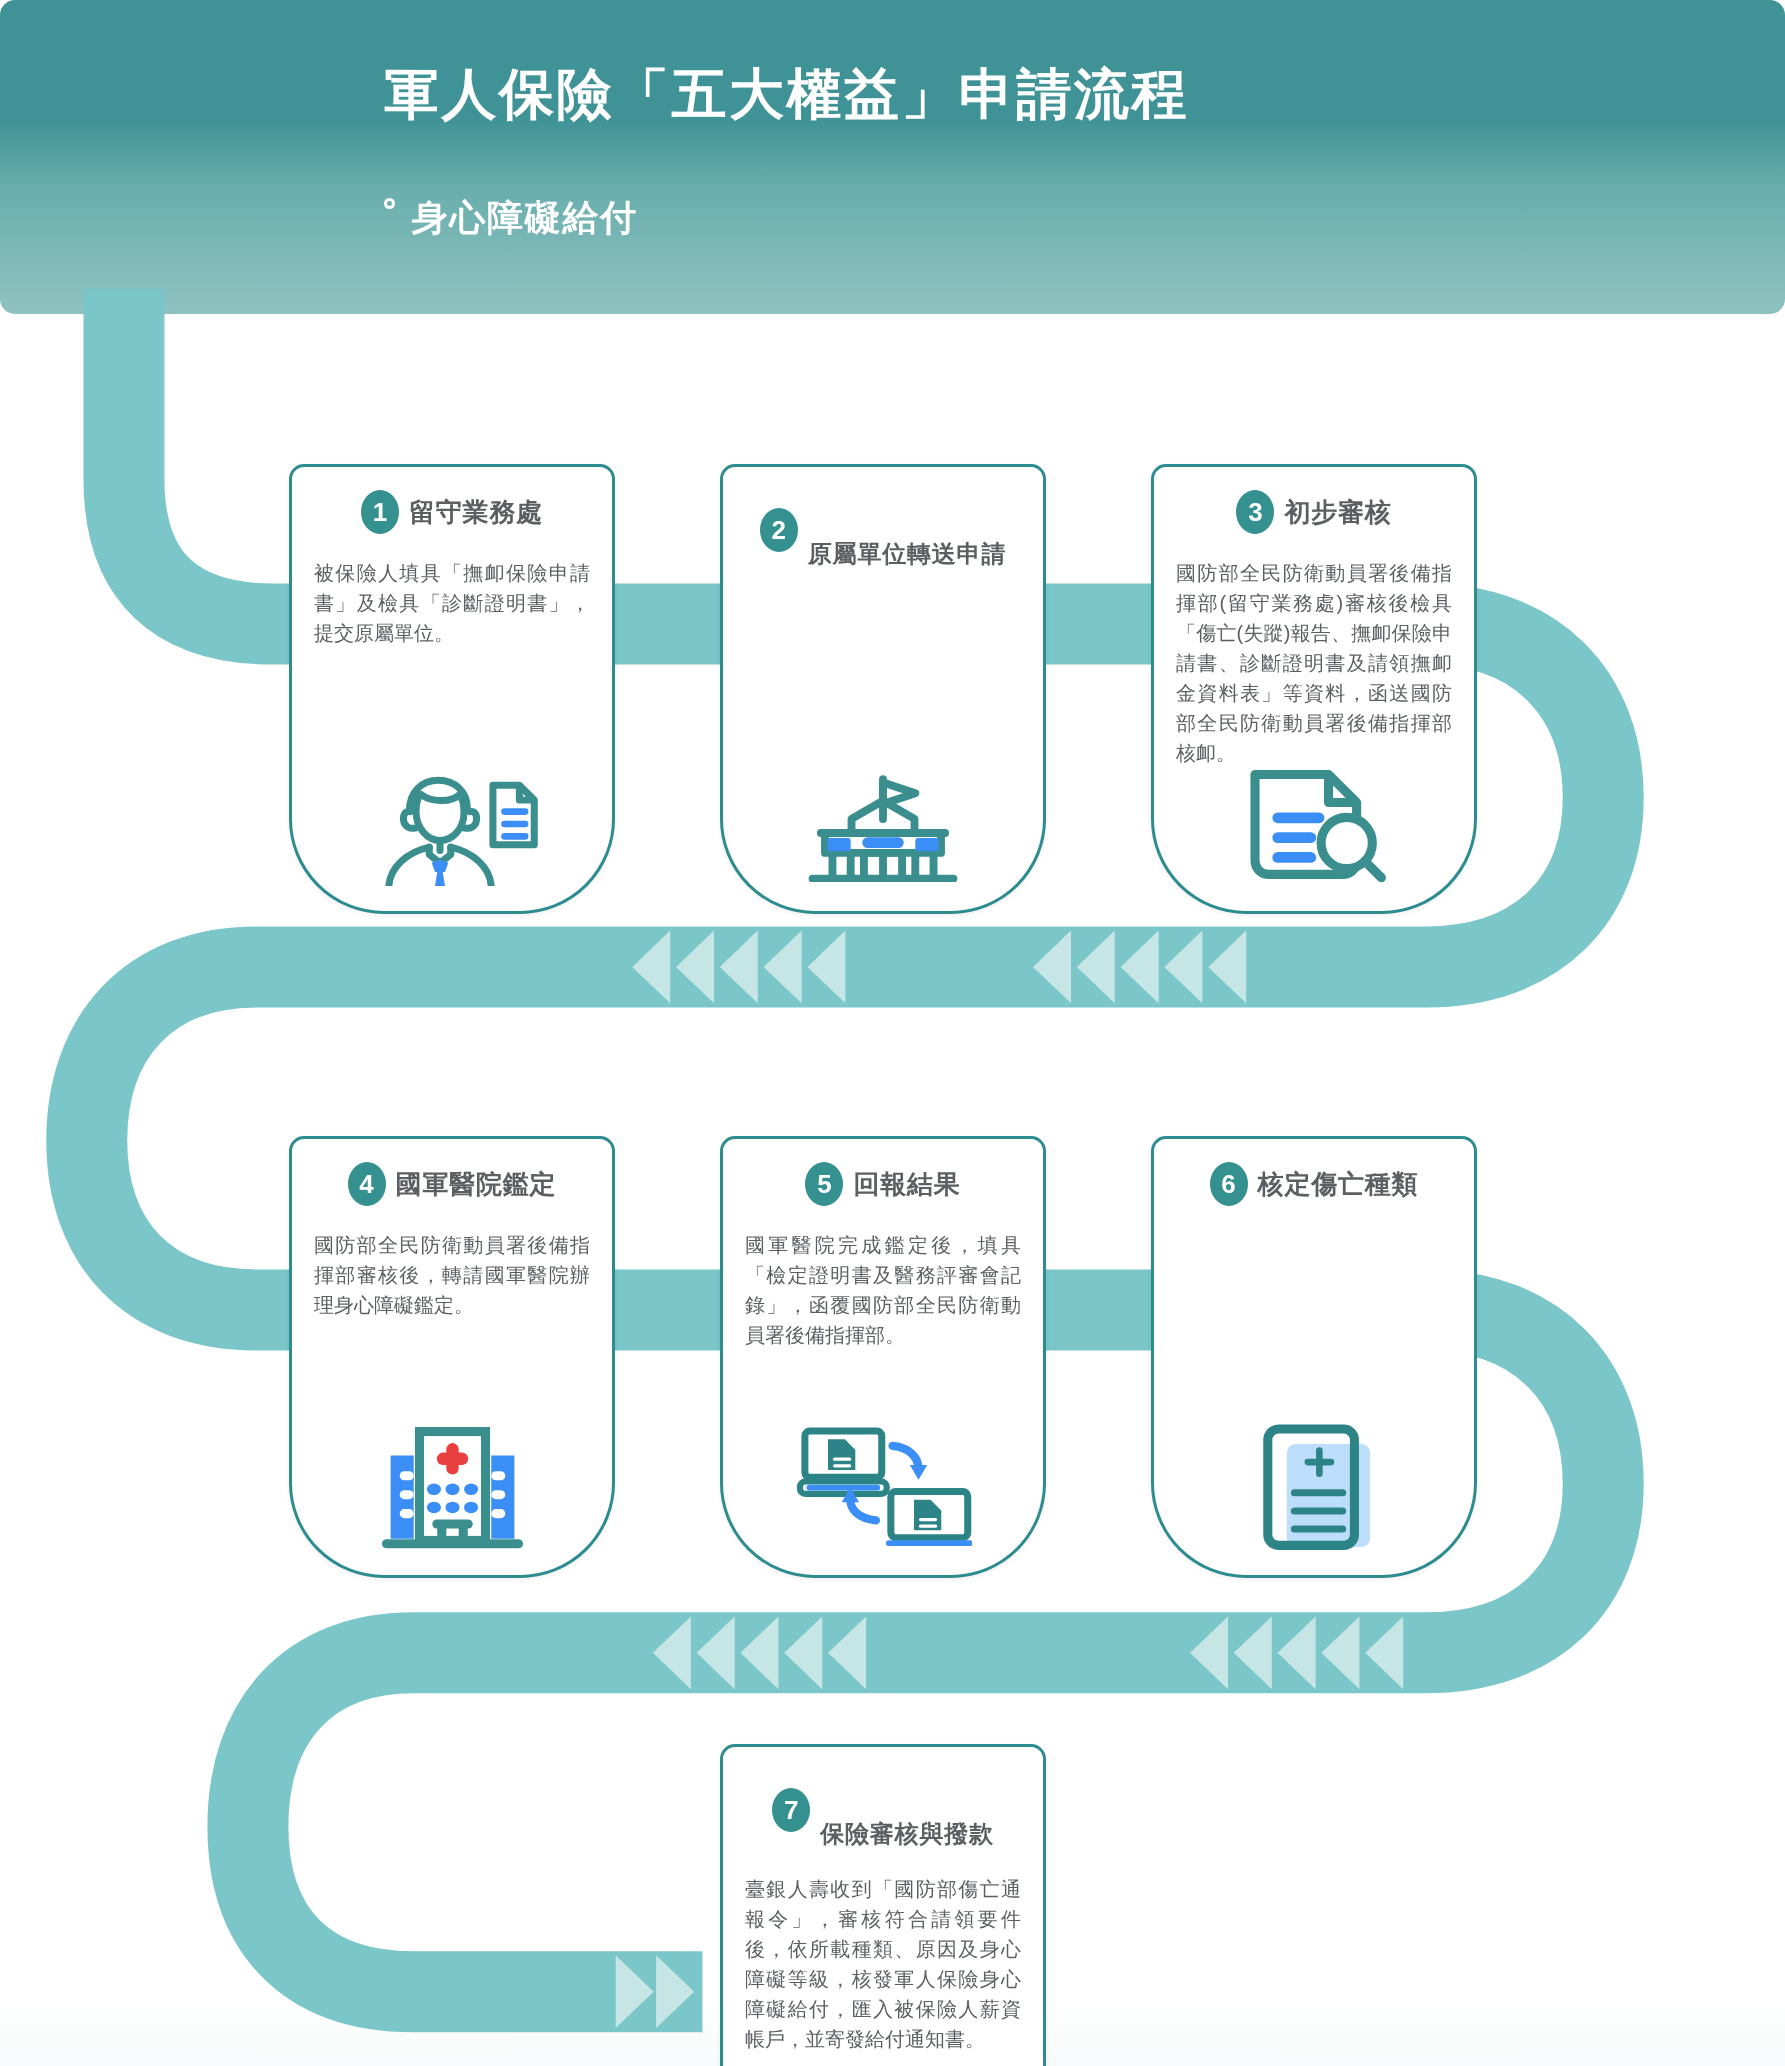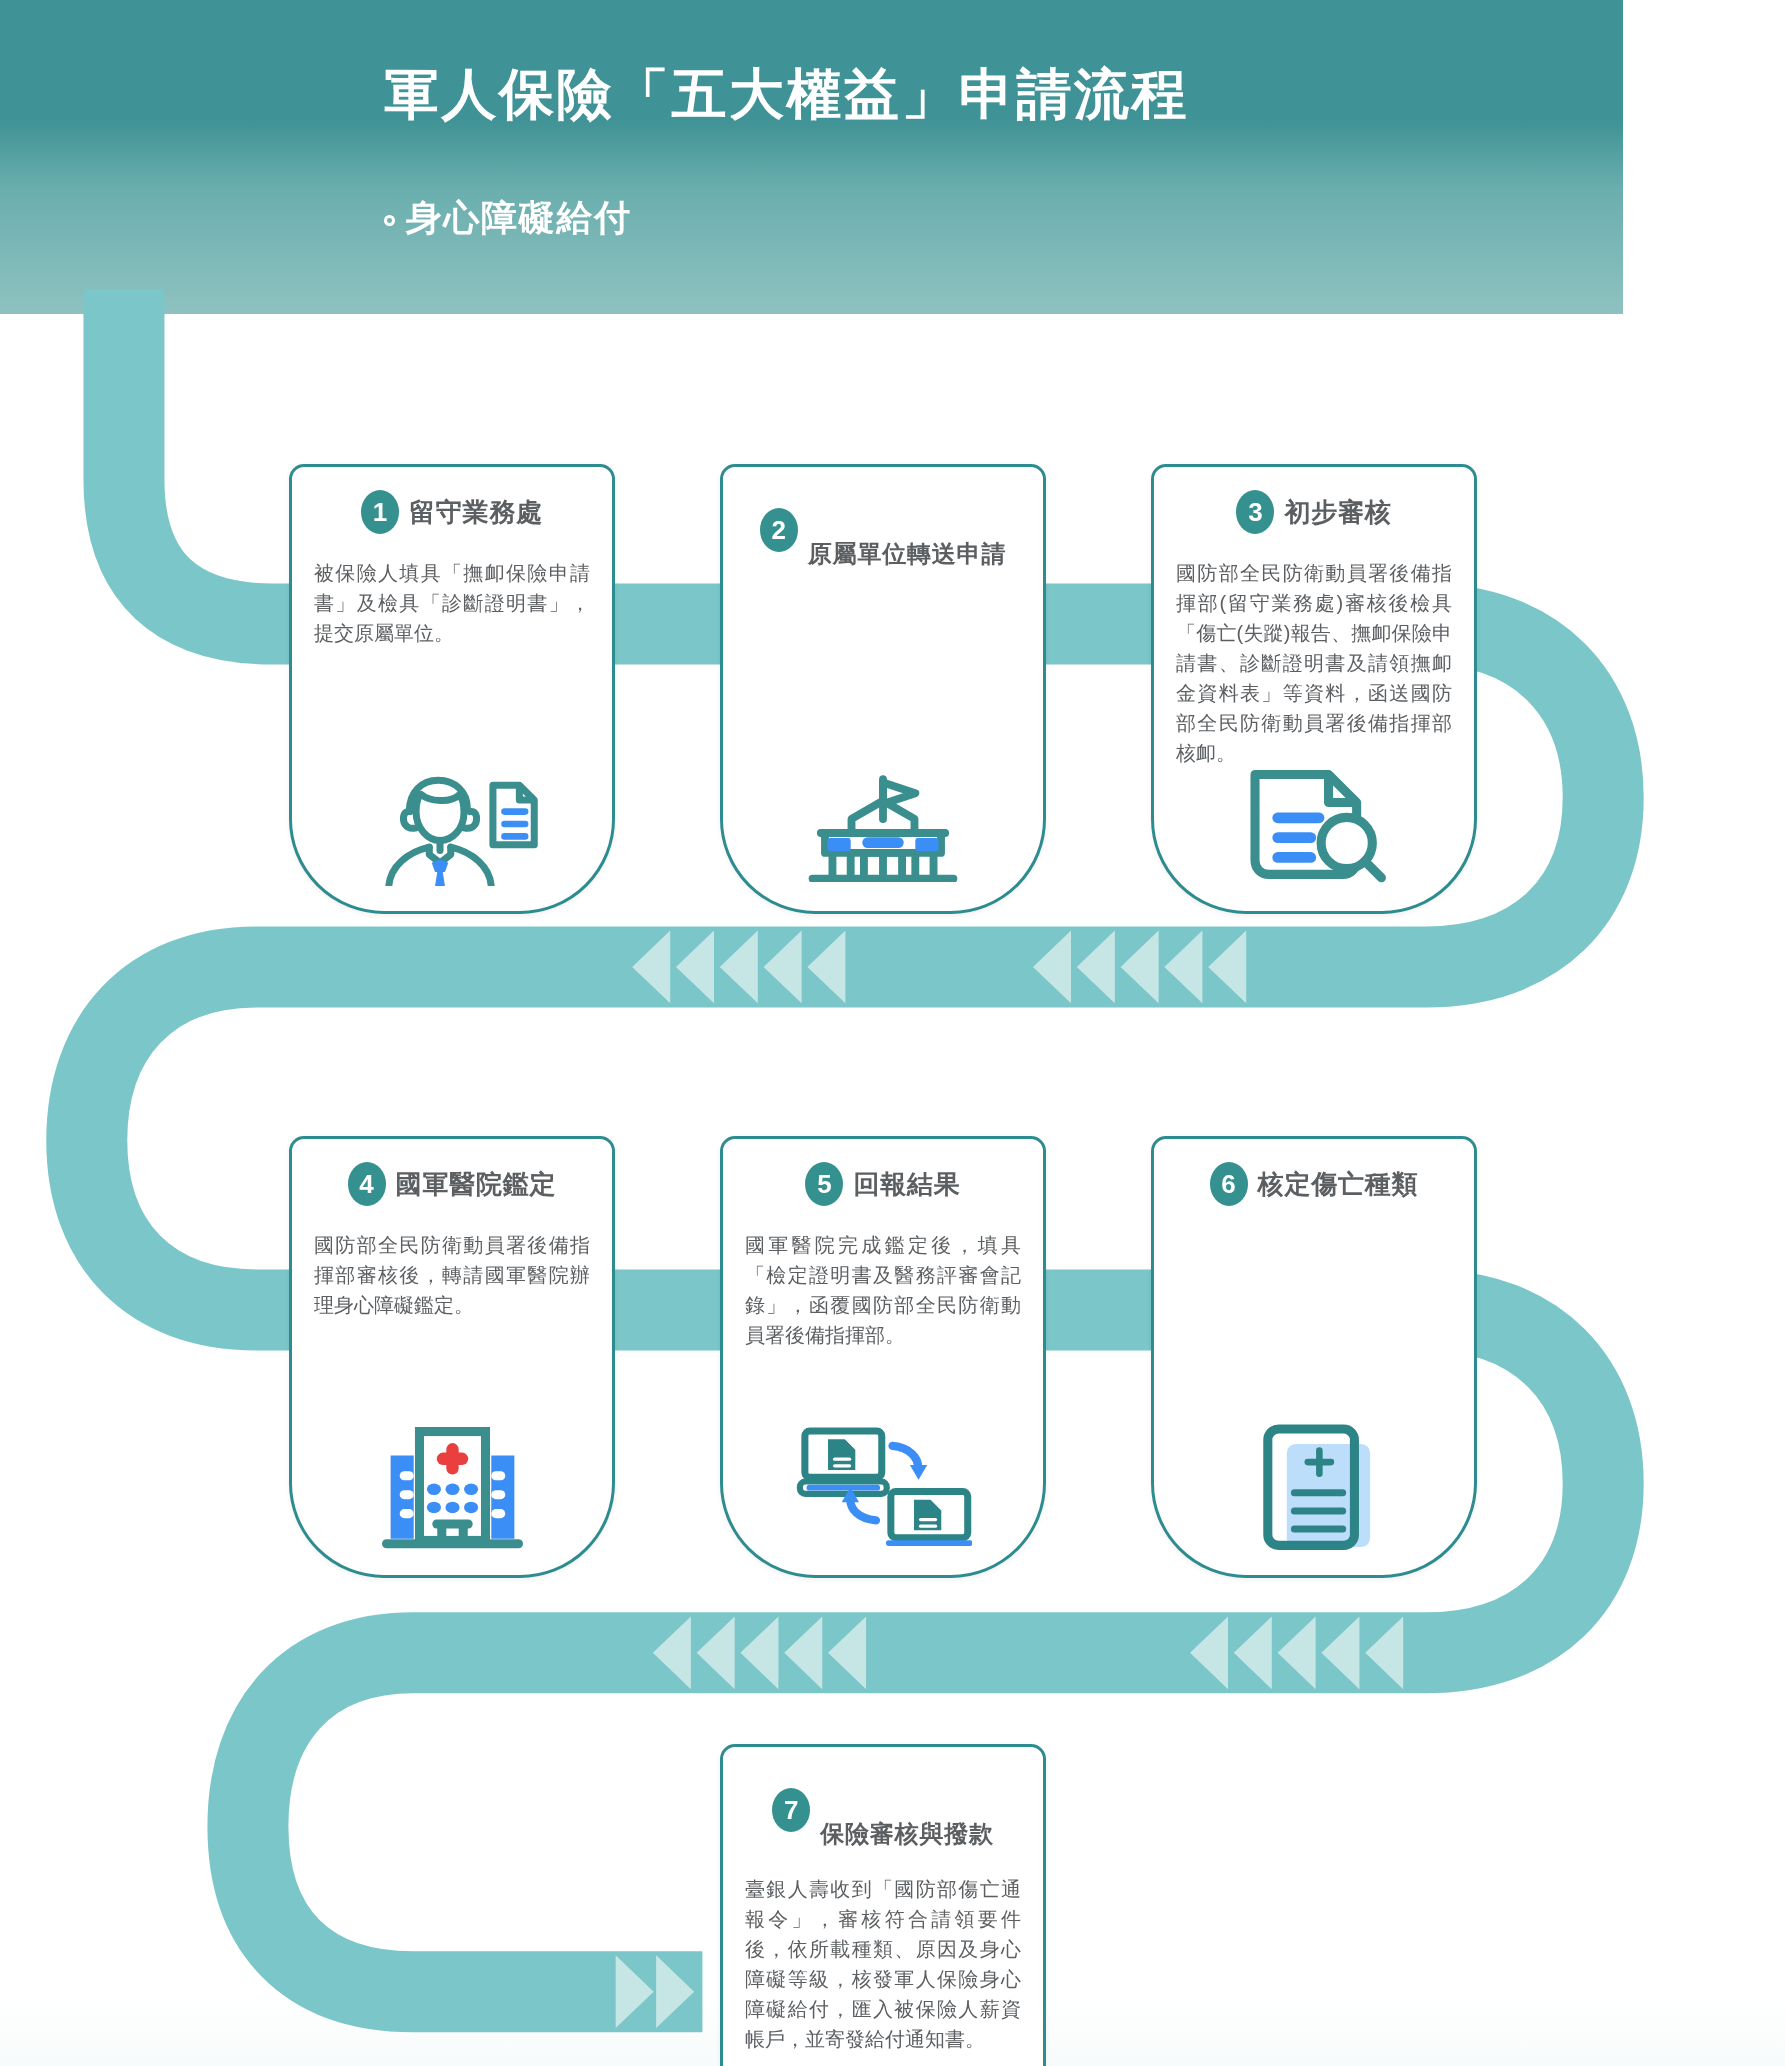--- a/index.html
+++ b/index.html
@@ -7,31 +7,32 @@
   body {
     font-family: "Liberation Sans", "DejaVu Sans", sans-serif;
     background:#ffffff;
     position:relative;
     overflow:hidden;
   }
   #root { position:absolute; inset:0; width:1785px; height:2370px; }
 
   
   .header {
-    position:absolute; left:0; top:0; width:1623px; height:314px;
+    position:absolute; left:0; top:0; width:1785px; height:314px;
     background:linear-gradient(180deg,#3f9295 0%,#3f9295 38%,#6aaeae 60%,#8ec2c0 100%);
+    border-radius:15px;
   }
   .header-title {
     position:absolute; left:384px; top:58px;
     font-size:55px; font-weight:bold; color:#ffffff;
     letter-spacing:2.5px; white-space:nowrap;
   }
   .header-sub-wrap {
     position:absolute; left:384px; top:194px;
-    display:flex; align-items:center; gap:11px;font-family:Liberation Mono, monospace;
+    display:flex; align-items:flex-start; gap:17px;font-family:Liberation Mono, monospace;
   }
   .bullet-dot {
     width:10.7px; height:10.7px; border-radius:50%;
     border:3.3px solid #ffffff; background:transparent;
     display:block; margin-top:4.1px;
   }
   .header-sub { font-size:36px; font-weight:bold; color:#ffffff; letter-spacing:1.7px; white-space:nowrap; }
 
   
   .bottom-fade {

